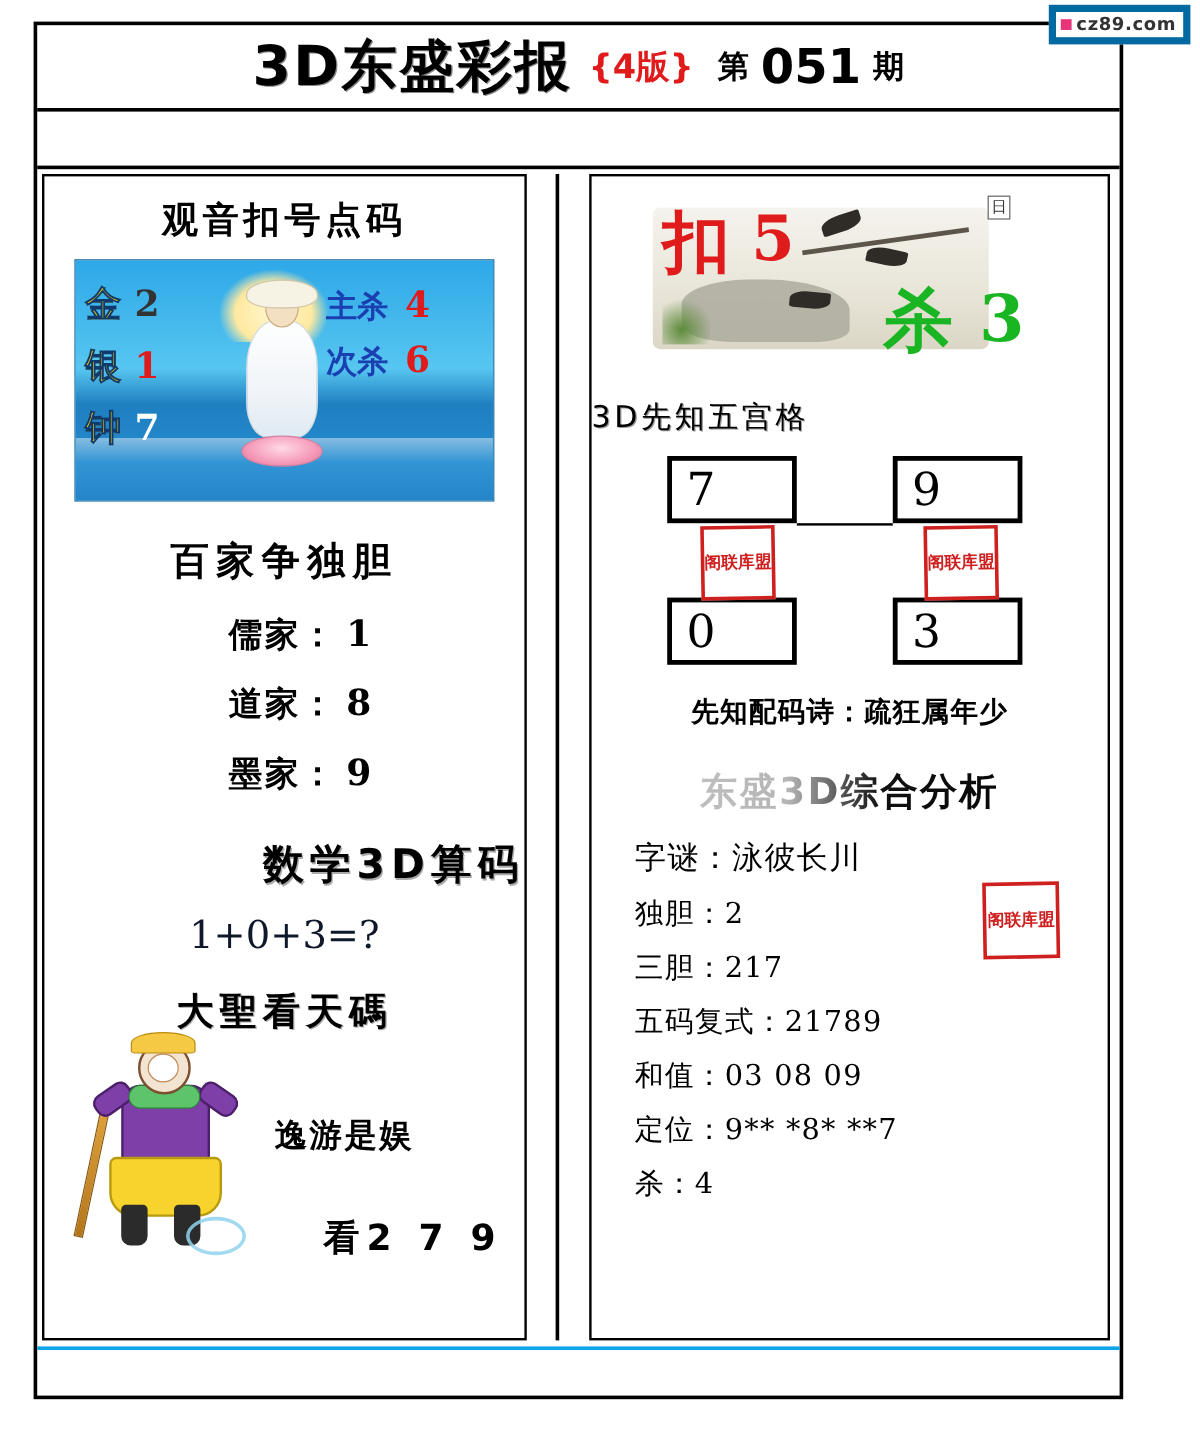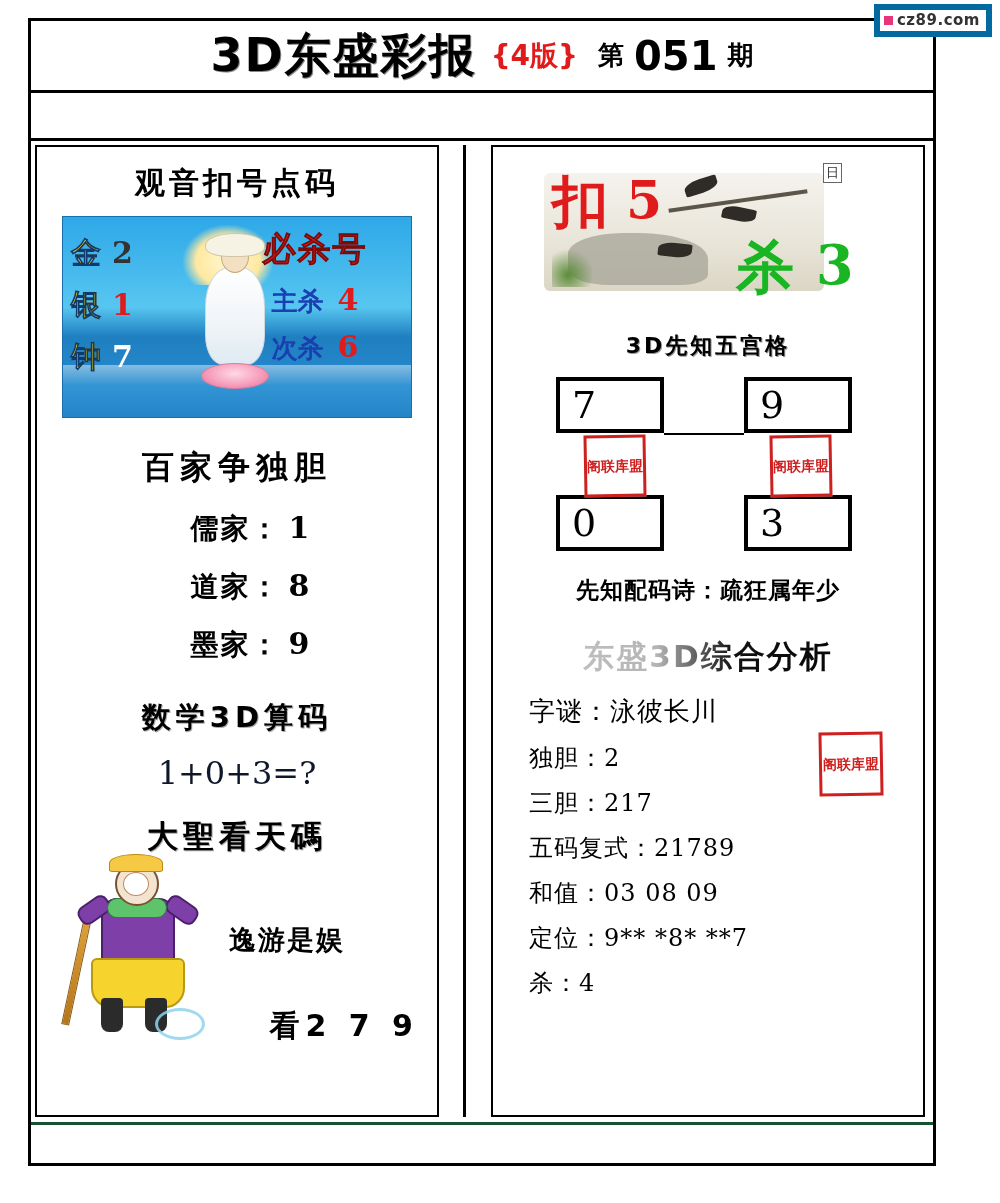--- a/index.html
+++ b/index.html
@@ -107,21 +107,21 @@
   }
 
   
   .body-area {
     position: absolute;
     left: 31px;
     top: 141px;
     width: 902px;
     height: 984px;
     box-sizing: border-box;
-    border-bottom: 3px solid #14532d;
+    border-bottom: 3px solid #0ea5e9;
   }
   .col-left {
     position: absolute;
     left: 4px;
     top: 4px;
     width: 404px;
     height: 972px;
     border: 2px solid #000;
     box-sizing: border-box;
     overflow: hidden;
@@ -309,22 +309,22 @@
     letter-spacing: 2px;
     padding-left: 28px;
   }
   .list-line .val {
     font-size: 30px;
     margin-left: 8px;
     font-weight: bold;
   }
 
   .math-title {
-    text-align: center;
-    font-size: 29px;
+    text-align: right;
+    font-size: 34px;
     font-weight: bold;
     letter-spacing: 5px;
     margin-top: 34px;
     color: #000;
     text-shadow: 1px 1px 0 #aaa;
   }
   .math-expr {
     text-align: center;
     font-size: 32px;
     margin-top: 16px;
@@ -596,23 +596,23 @@
     position: absolute;
     right: 66px;
     top: 8px;
     font-size: 13px;
     color: #333;
     border: 1px solid #666;
     padding: 0 2px;
   }
 
   .grid-title {
-    text-align: center;
-    font-size: 22px;
-    font-weight: bold;
+    text-align: left;
+    font-size: 25px;
+    font-weight: normal;
     letter-spacing: 3px;
     margin-top: 16px;
     color: #000;
     text-shadow: 1px 1px 0 #999;
   }
   .grid-wrap {
     position: relative;
     width: 320px;
     height: 180px;
     margin: 16px auto 0 auto;
@@ -772,21 +772,20 @@
           <span class="gy-word gy-silver">银</span>
           <span class="gy-num n-red">1</span>
         </div>
         <div class="gy-row">
           <span class="gy-word gy-bell">钟</span>
           <span class="gy-num n-white">7</span>
         </div>
       </div>
 
       <div class="gy-right">
-        <div class="gy-must">必杀号</div>
         <div class="gy-kill-row">
           <span class="gy-kill-label">主杀</span>
           <span class="gy-kill-num">4</span>
         </div>
         <div class="gy-kill-row">
           <span class="gy-kill-label">次杀</span>
           <span class="gy-kill-num">6</span>
         </div>
       </div>
     </div>

